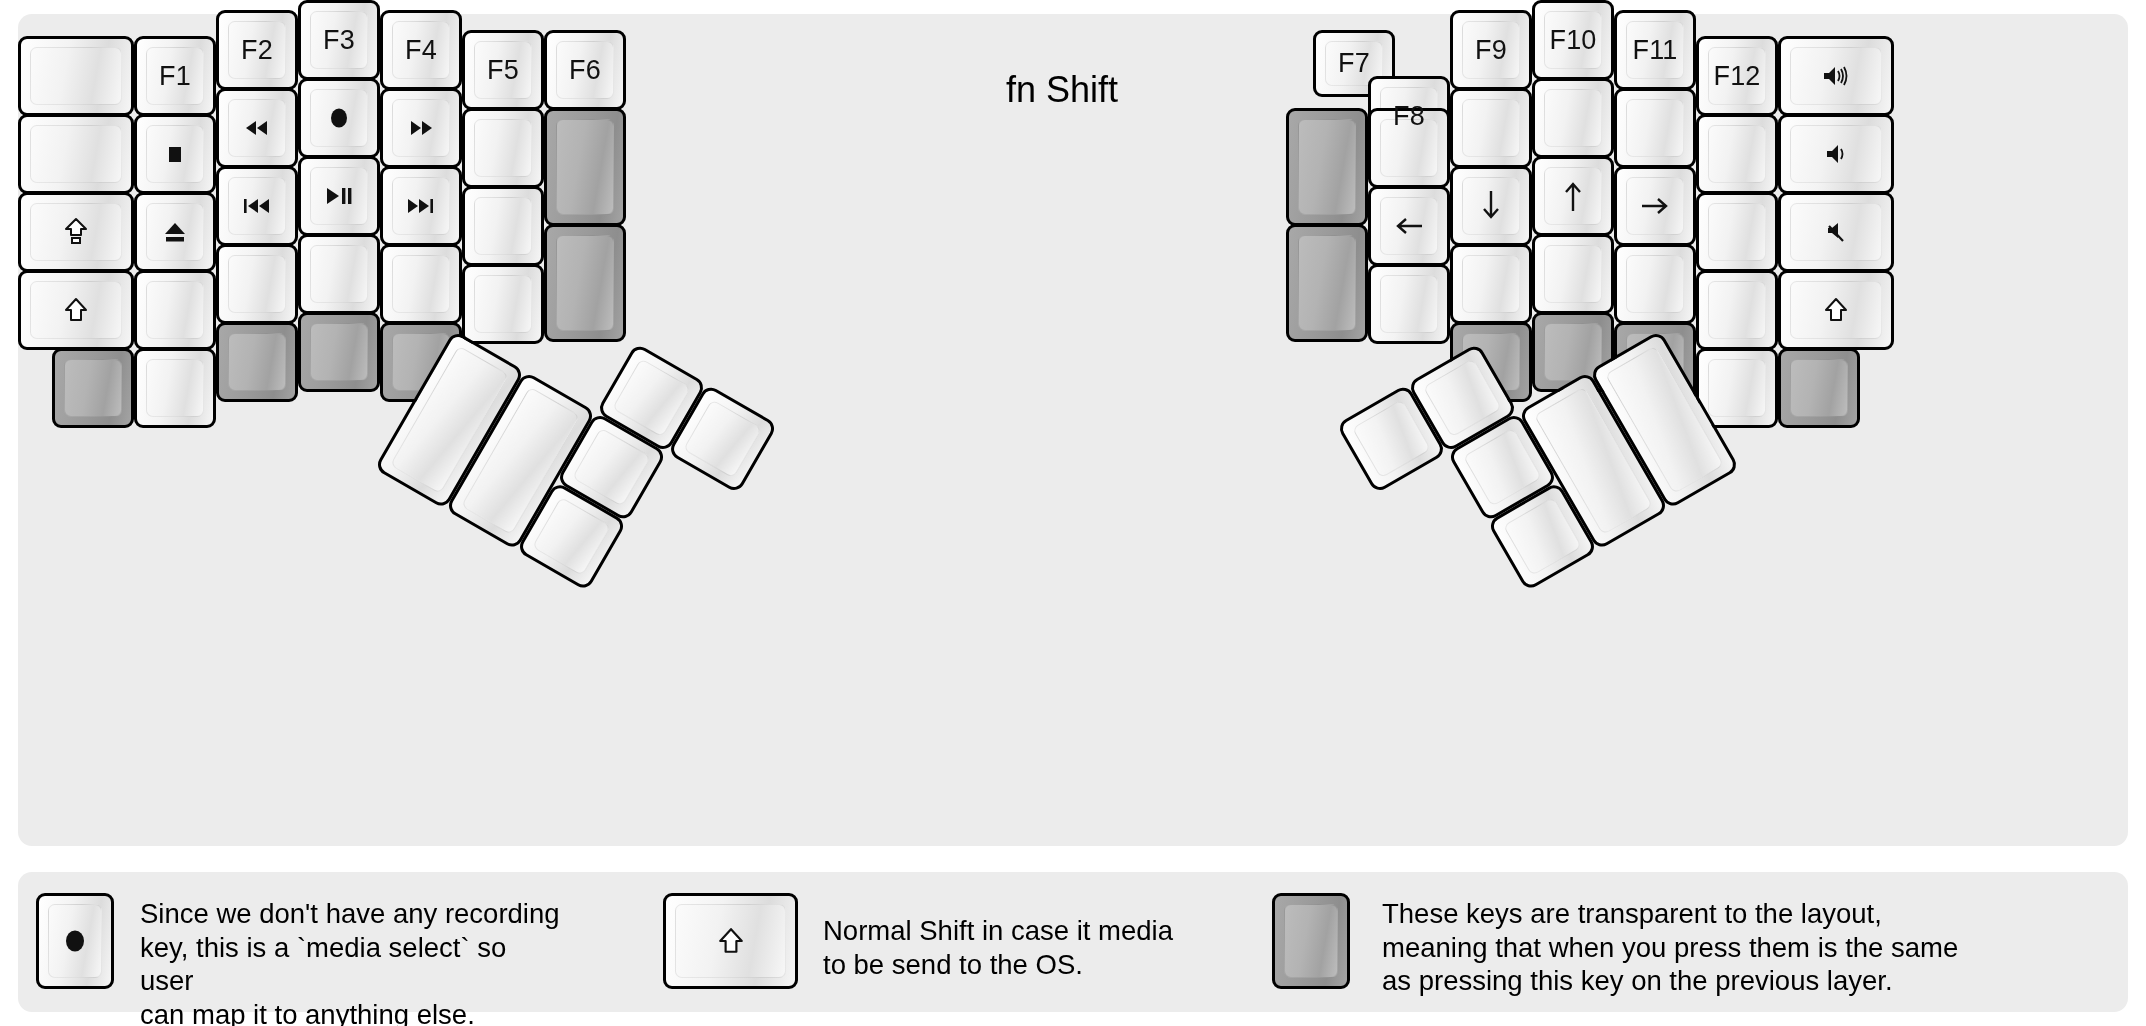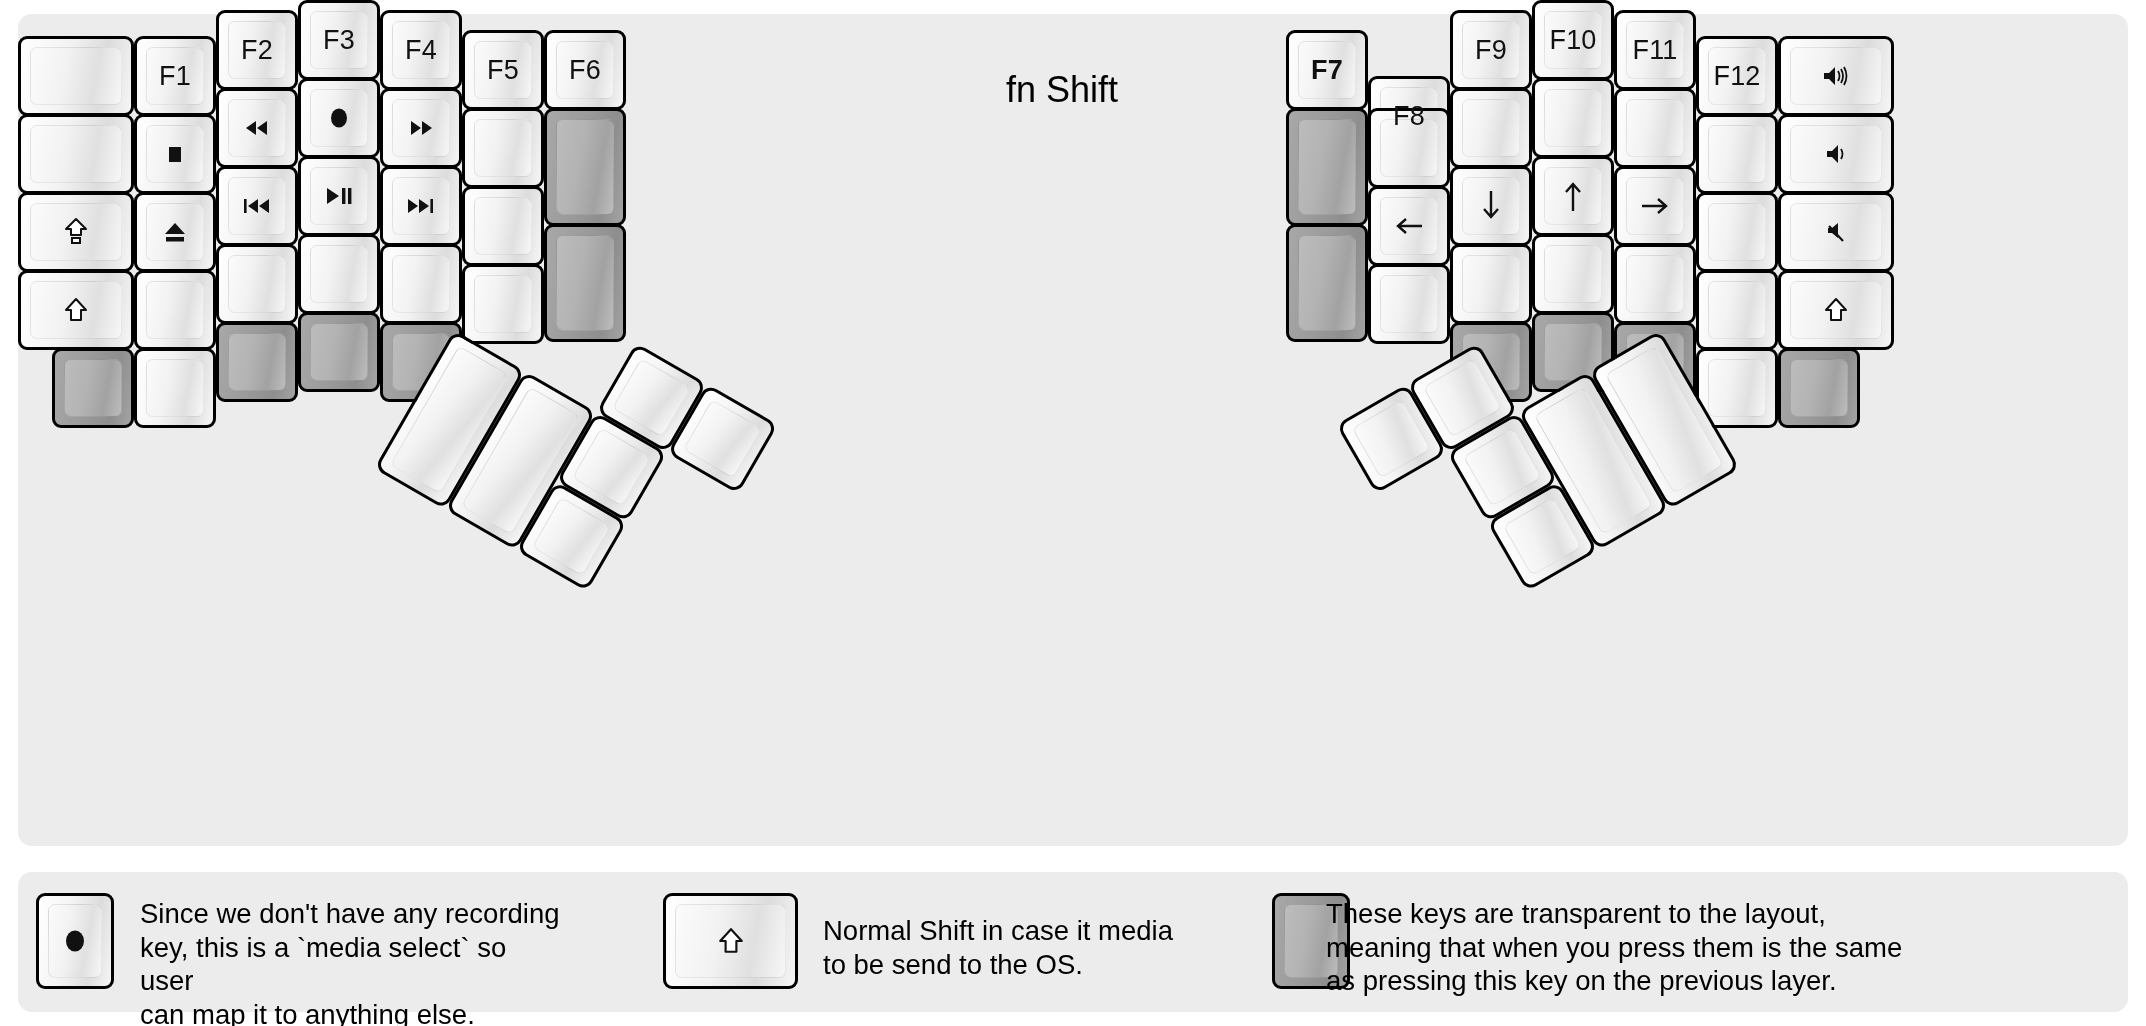--- a/index.html
+++ b/index.html
@@ -316,21 +316,21 @@
             <div class="cap"></div>
           </div>
         <div class="key thumb" style="left:164px; top:80px;  width:82px; height:80px;">
             <div class="cap"></div>
           </div>
       </div>
     </div>
 
     <div>
 
-      <div class="key fkey" style="left:1268px; top:16px;  width:82px; height:80px;font-weight:bold;">
+      <div class="key fkey" style="left:1295px; top:16px;  width:82px; height:67px;">
           <div class="cap"></div>
           <div class="glyph">F7</div>
         </div>
       <div class="key trans" style="left:1268px; top:94px;  width:82px; height:118px;">
           <div class="cap"></div>
         </div>
       <div class="key trans" style="left:1268px; top:210px; width:82px; height:118px;">
           <div class="cap"></div>
         </div>
 
@@ -526,19 +526,19 @@
           </div>
       </div>
       <div class="legend-text" style="left:805px; top:42px; width:420px;">Normal Shift in case it media
 to be send to the OS.</div>
     </div>
 
     <div class="legend-item">
       <div class="legend-key trans" style="left:1254px; top:21px; width:78px; height:96px;">
         <div class="cap"></div>
       </div>
-      <div class="legend-text" style="left:1308px; top:25px; width:700px;">These keys are transparent to the layout,
+      <div class="legend-text" style="left:1364px; top:25px; width:700px;">These keys are transparent to the layout,
 meaning that when you press them is the same
 as pressing this key on the previous layer.</div>
     </div>
   </div>
 
 </div>
 
 </body></html>

